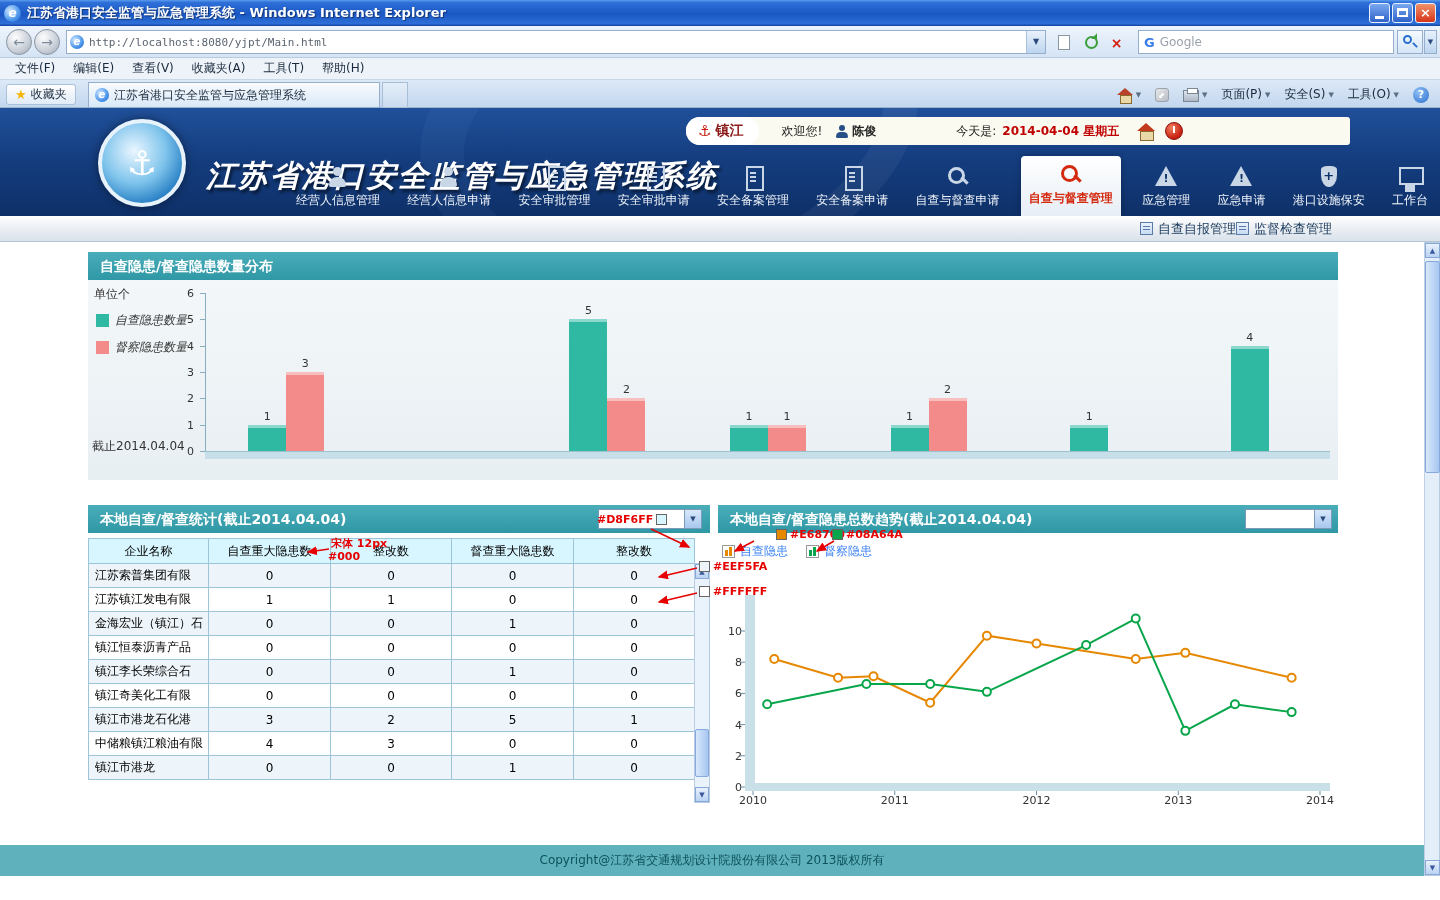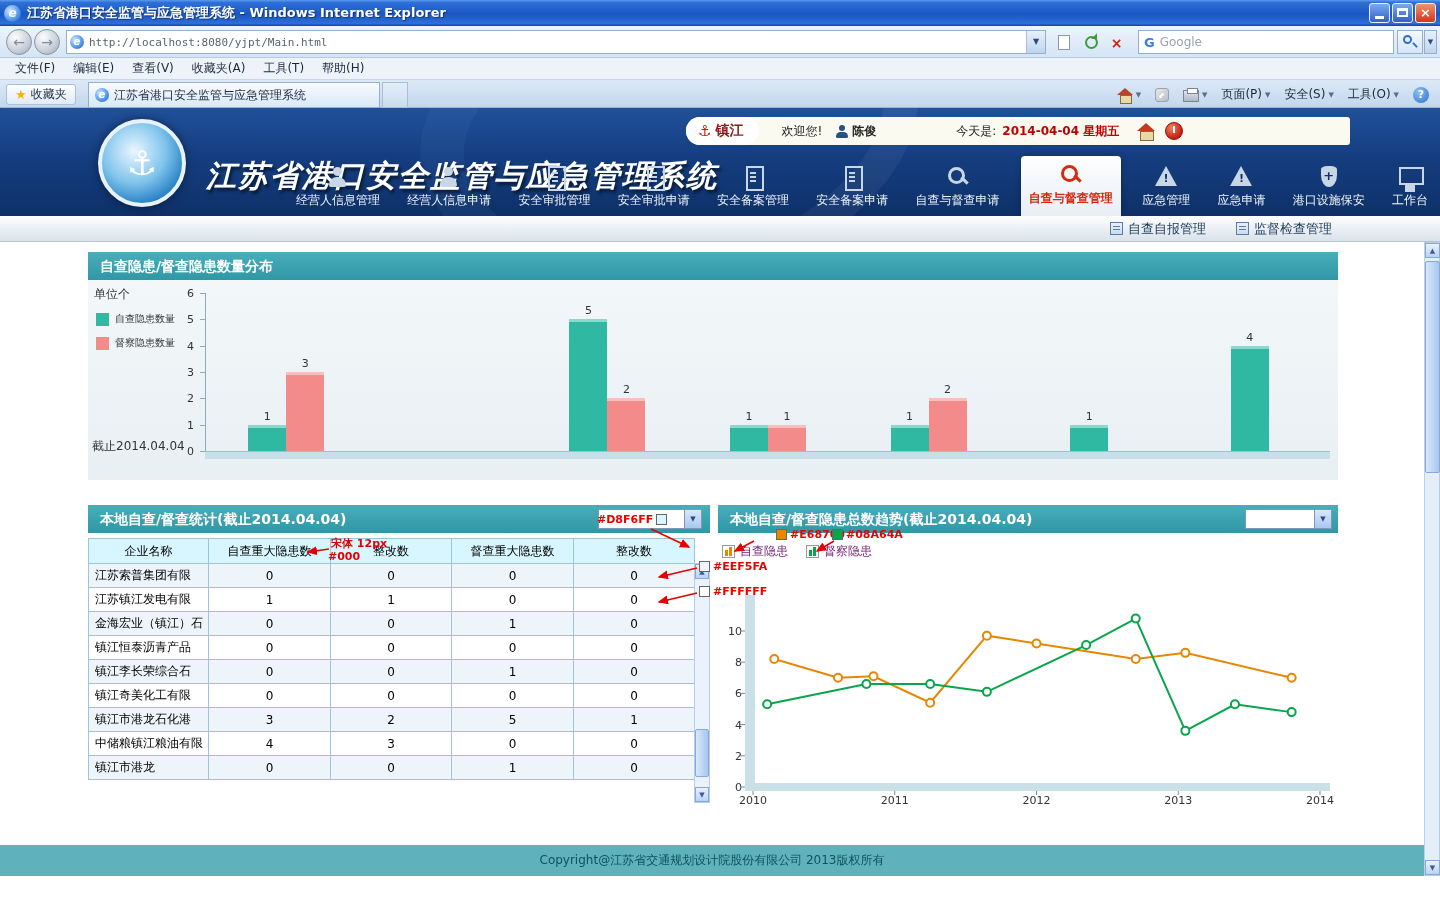--- a/index.html
+++ b/index.html
@@ -95,37 +95,37 @@
 .i-doc::after{content:'';position:absolute;left:10px;top:7px;width:6px;height:2px;background:currentColor;box-shadow:0 4px 0 currentColor,0 8px 0 currentColor;}
 .i-magnifier::before{content:'';position:absolute;left:3px;top:2px;width:11px;height:11px;border:3px solid currentColor;border-radius:50%;}
 .i-magnifier::after{content:'';position:absolute;left:15px;top:14px;width:9px;height:3px;background:currentColor;transform:rotate(45deg);}
 .i-warning::before{content:'';position:absolute;left:2px;top:1px;border-left:11px solid transparent;border-right:11px solid transparent;border-bottom:20px solid currentColor;}
 .i-warning::after{content:'!';position:absolute;left:0;right:0;top:7px;text-align:center;color:#0E3068;font-weight:bold;font-size:11px;}
 .i-shield::before{content:'';position:absolute;left:5px;top:1px;width:16px;height:21px;background:currentColor;border-radius:8px 8px 10px 10px / 4px 4px 15px 15px;}
 .i-shield::after{content:'+';position:absolute;left:0;right:0;top:3px;text-align:center;color:#0E3068;font-size:13px;font-weight:bold;}
 .i-monitor::before{content:'';position:absolute;left:2px;top:2px;width:21px;height:14px;border:2px solid currentColor;}
 .i-monitor::after{content:'';position:absolute;left:11px;top:18px;width:4px;height:3px;background:currentColor;box-shadow:0 3px 0 3px currentColor;}
 
-#submenu{position:absolute;left:0;top:216px;width:1440px;height:26px;background:linear-gradient(180deg,#FEFEFE,#D9E1EA);border-bottom:1px solid #B8C4D4;display:flex;justify-content:flex-end;align-items:center;gap:30px;padding-right:108px;}
+#submenu{position:absolute;left:0;top:216px;width:1440px;height:26px;background:linear-gradient(180deg,#FEFEFE,#D9E1EA);border-bottom:1px solid #B8C4D4;display:flex;justify-content:flex-end;align-items:center;padding-right:108px;}
 .sub-item{display:flex;align-items:center;gap:5px;font-size:13px;color:#1A3A5C;cursor:pointer;}
 .sub-ico{width:13px;height:13px;border:1px solid #5A7AA8;background:linear-gradient(180deg,#EAF2FC,#C8DCF4);position:relative;}
 .sub-ico::after{content:'';position:absolute;left:2px;top:3px;width:7px;height:1px;background:#5A7AA8;box-shadow:0 3px 0 #5A7AA8;}
 
 
 .panel-hd{height:28px;background:linear-gradient(180deg,#4AADBA,#2F97A5);color:#fff;font-size:14px;font-weight:bold;line-height:28px;padding-left:12px;position:relative;}
 .hdr-dd{position:absolute;top:4px;height:20px;background:#fff;border:1px solid #7A9AB8;cursor:pointer;}
 .hdr-dd .dbtn{position:absolute;right:0;top:0;width:17px;height:100%;background:linear-gradient(180deg,#D8E8FA,#A8C8EE);border-left:1px solid #7A9AB8;color:#2A4A7C;font-size:7px;text-align:center;line-height:18px;}
 
 #panel-bar{position:absolute;left:88px;top:252px;width:1250px;height:228px;}
 #panel-bar .panel-bd{position:relative;height:200px;background:linear-gradient(180deg,#F3F7F9,#E8EFF3);}
 #bar-unit{position:absolute;left:6px;top:6px;font-size:12px;color:#333;}
 #bar-legend{position:absolute;left:8px;top:32px;}
 .lg-row{display:flex;align-items:center;gap:6px;margin-bottom:10px;}
 .lg-sw{width:13px;height:13px;}
-.lg-lb{font-size:10px;color:#333;}
+.lg-lb{font-size:12px;color:#333;font-style:italic;}
 #bar-asof{position:absolute;left:4px;top:158px;font-size:12px;color:#333;}
 #bar-axisline{position:absolute;left:117px;top:13px;width:1px;height:158px;background:#88AEBE;}
 #bar-yaxis{position:absolute;left:84px;top:13px;width:30px;height:158px;}
 .ytick{position:absolute;right:8px;font-size:11px;color:#333;}
 .ymark{position:absolute;left:112px;width:5px;height:1px;background:#88AEBE;}
 #bar-plot{position:absolute;left:118px;top:13px;width:1124px;height:158px;}
 .bar-group{position:absolute;top:0;height:100%;}
 .bars{display:flex;justify-content:center;align-items:flex-end;height:100%;}
 .bar{width:38px;position:relative;}
 .bar::before{content:'';position:absolute;top:0;left:0;right:0;height:3px;background:rgba(255,255,255,.45);}
@@ -148,21 +148,21 @@
 .sc-thumb{position:absolute;left:0;width:14px;background:linear-gradient(90deg,#D8E8FC,#A8C6F0);border:1px solid #86A8DC;border-radius:2px;cursor:pointer;}
 #tbl-scroll{right:0;top:30px;width:16px;height:240px;}
 #tbl-scroll .up{top:0;}
 #tbl-scroll .down{bottom:0;}
 #tbl-scroll .sc-thumb{top:165px;height:48px;}
 
 #panel-trend{position:absolute;left:718px;top:505px;width:620px;height:310px;}
 #trend-dd{right:6px;width:87px;}
 #panel-trend .panel-bd{position:relative;height:282px;background:#fff;}
 #trend-legend{position:absolute;left:4px;top:10px;display:flex;gap:18px;z-index:2;}
-.tl-item{display:flex;align-items:center;gap:5px;font-size:12px;color:#701a75;}
+.tl-item{display:flex;align-items:center;gap:5px;font-size:12px;color:#3b82f6;}
 .mini-bars{position:relative;width:13px;height:13px;border:1px solid #999;background:#fff;}
 .mini-bars::before{content:'';position:absolute;left:2px;bottom:1px;width:3px;height:6px;background:currentColor;}
 .mini-bars::after{content:'';position:absolute;right:2px;bottom:1px;width:3px;height:9px;background:currentColor;}
 #trend-svg{position:absolute;left:0;top:0;}
 
 #footer{position:absolute;left:0;top:845px;width:1424px;height:31px;background:#5FB2BC;text-align:center;font-size:12px;color:#0E525C;line-height:31px;}
 
 #pagescroll{right:0;top:242px;width:16px;height:634px;position:absolute;background:#E4EEF9;border-left:1px solid #C0D0E4;}
 #pagescroll .sc-btn{width:15px;}
 #pagescroll .up{top:0;}

